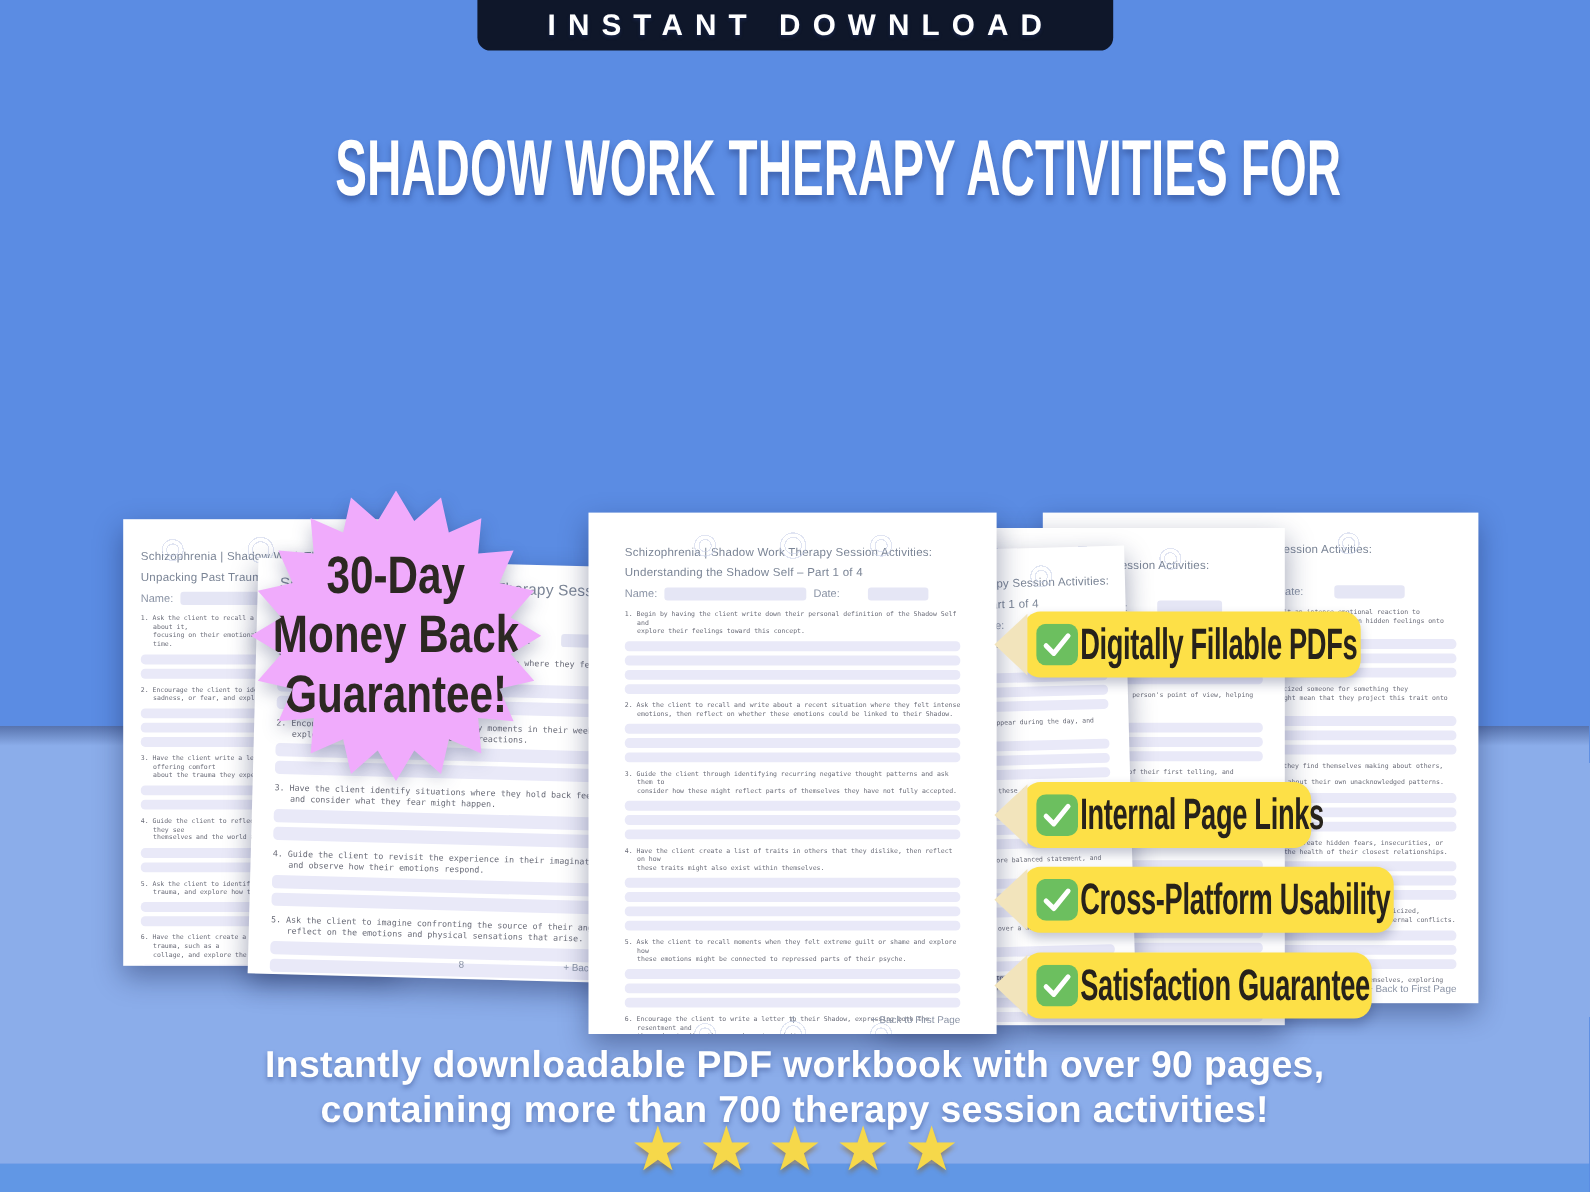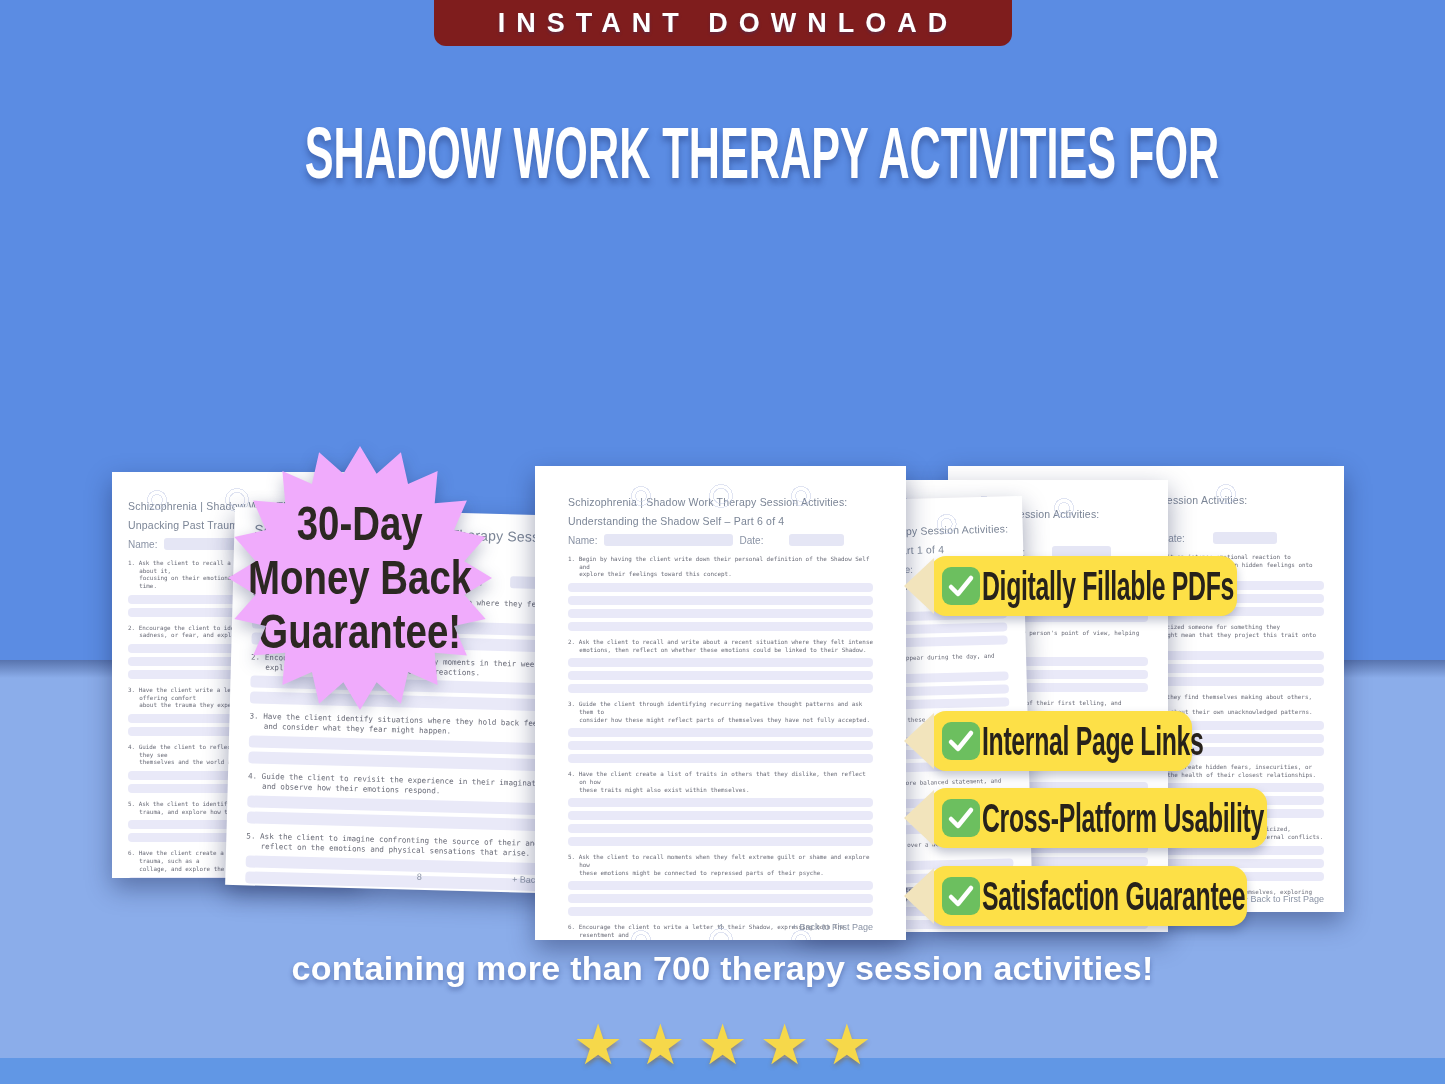--- a/index.html
+++ b/index.html
@@ -7,21 +7,21 @@
   .canvas { position:relative; width:1445px; height:1084px; overflow:hidden; background:#5b8ce3; }
 
   
   .panel { position:absolute; left:0; top:660px; width:100%; height:398px; background:#8badea; z-index:0; }
   .panel::before { content:''; position:absolute; left:0; top:0; width:100%; height:18px;
     background:linear-gradient(to bottom, rgba(25,45,100,.45), rgba(25,45,100,0)); }
   .strip { position:absolute; left:0; top:1058px; width:100%; height:26px; background:#6197e5; z-index:0; }
 
   
   .banner { position:absolute; left:50%; transform:translateX(-50%); top:0; width:578px; height:46px;
-    background:#7f1d1d; border-radius:0 0 12px 12px; display:flex; align-items:center; justify-content:center; z-index:3;}
+    background:#0f172a; border-radius:0 0 12px 12px; display:flex; align-items:center; justify-content:center; z-index:3;}
   .banner span { color:#fff; font-size:27px; font-weight:800; letter-spacing:11px; text-indent:11px;
     text-shadow:0 2px 3px rgba(40,60,130,.35); }
 
   
   .kicker { position:absolute; top:112px; left:0; width:100%; text-align:right; z-index:2; }
   .kicker span { display:inline-block; transform:scaleX(.6); transform-origin:center; white-space:nowrap;
     font-size:72px; font-weight:800; color:#fff; text-shadow:0 5px 8px rgba(25,45,105,.4); }
   .big-title { position:absolute; top:183px; left:0; width:100%; text-align:center; z-index:2; line-height:1; }
   .big-title span { display:inline-block; transform:scaleX(.52); transform-origin:center; white-space:nowrap;
     font-size:212px; font-weight:800; color:#fff; letter-spacing:-2px; text-shadow:0 7px 12px rgba(25,45,105,.4); }
@@ -423,21 +423,21 @@
             </div>
           </div>
         </div>
     </div>
   </div>
 
   <div class="page page-c">
     <div class="page-inner">
       <div class="orn orn-top"></div>
       <div class="ph1">Schizophrenia | Shadow Work Therapy Session Activities:</div>
-      <div class="ph2">Understanding the Shadow Self  – Part 6 of 4</div>
+      <div class="ph2">Understanding the Shadow Self  – Part 1 of 4</div>
       <div class="nd-row">
         <span class="nd-label">Name:</span>
         <span class="nd-box nd-name"></span>
         <span class="nd-label">Date:</span>
         <span class="nd-box nd-date"></span>
       </div>
       <div>
           <div class="pg-item">
             <div class="mono">1. Begin by having the client write down their personal definition of the Shadow Self and
 explore their feelings toward this concept.</div>
@@ -529,17 +529,18 @@
   </div>
   <div class="callout co-5">
     <svg class="check" viewBox="0 0 38 38">
       <rect x="0" y="0" width="38" height="38" rx="9" fill="#6cbf5f"></rect>
       <path d="M9 20 L16 27 L29 11" fill="none" stroke="#ffffff" stroke-width="4.5" stroke-linecap="round" stroke-linejoin="round"></path>
     </svg>
     <span class="label">Satisfaction Guarantee</span>
   </div>
 
   <div class="caption">
+    <div>Instantly downloadable PDF workbook with over 90 pages,</div>
     <div>containing more than 700 therapy session activities!</div>
   </div>
   <div class="stars">★★★★★</div>
 
 </div>
 
 </body></html>

